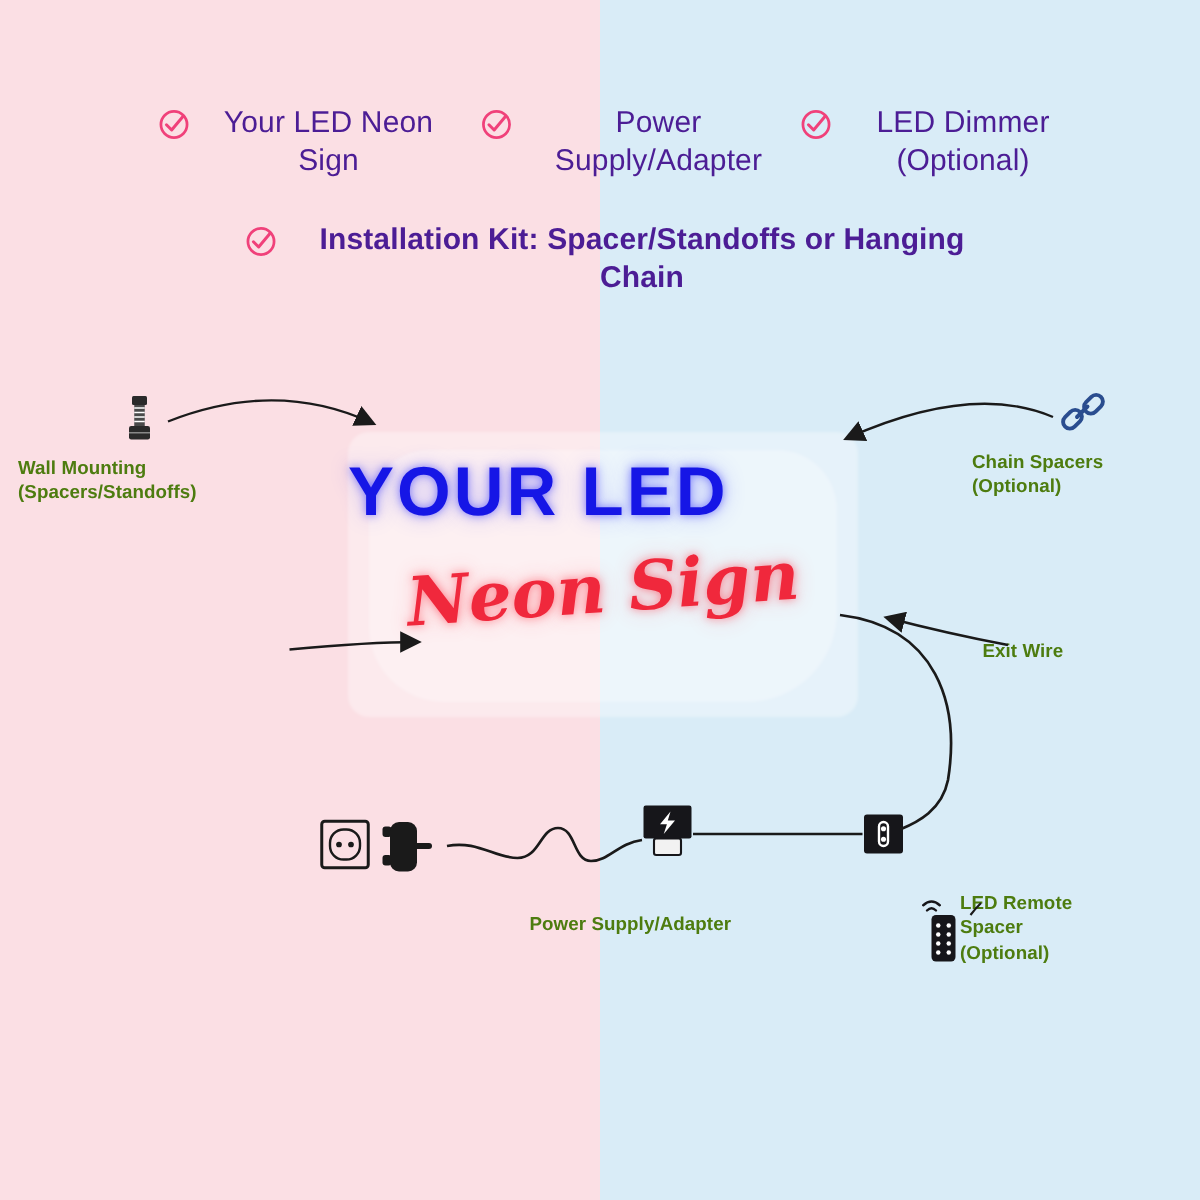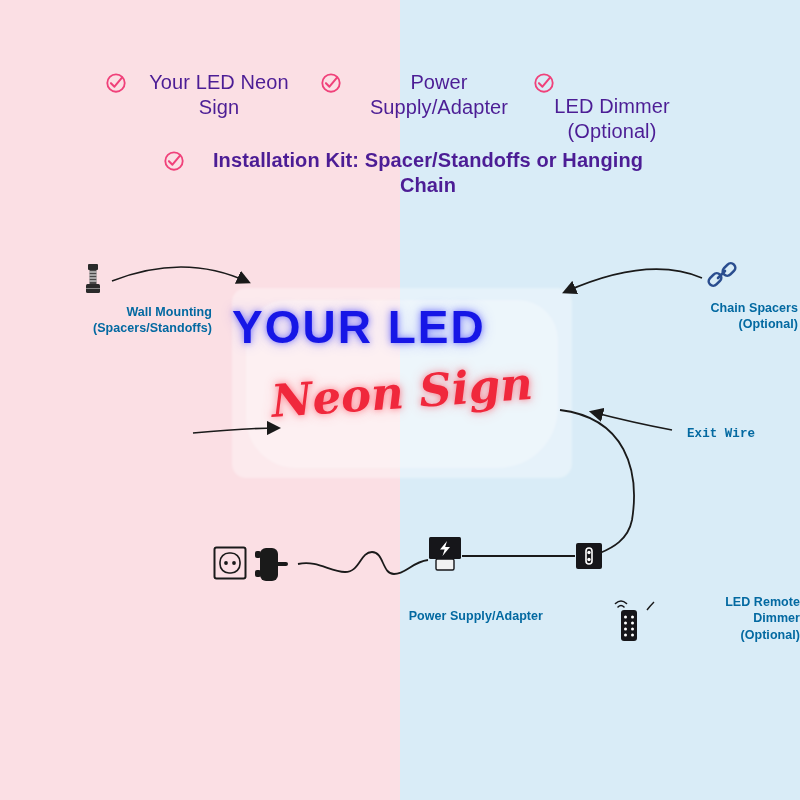--- a/index.html
+++ b/index.html
@@ -42,23 +42,23 @@
     color: #4c1d95;
     line-height: 1.25;
     text-align: center;
     letter-spacing: .1px;
   }
 
   
   .anno {
     position: absolute;
     font-size: 12.5px;
-    color: #0369a1;
+    color: #4d7c0f;
     line-height: 1.3;
-    text-align: right;
+    text-align: left;
     letter-spacing: .05px;
     white-space: pre-line;
     font-weight: 600;
   }
 
   
   .neon-wrap {
     position: absolute;
     left: 232px;
     top: 288px;
@@ -139,21 +139,21 @@
     <span class="check-icon">
       <svg viewBox="0 0 24 24" width="22" height="22">
         <circle cx="12" cy="12" r="9.5" fill="none" stroke="#f0417a" stroke-width="2"></circle>
         <path d="M6.5 12.2 L10.3 16 L18.5 6.2" fill="none" stroke="#f0417a" stroke-width="2.2" stroke-linecap="round" stroke-linejoin="round"></path>
       </svg>
     </span>
     <span class="check-label" style="width:178px;">Power
 Supply/Adapter</span>
   </div>
 
-  <div class="check-row" style="left:533px; top:70px; width:190px;flex-direction:column;">
+  <div class="check-row" style="left:533px; top:70px; width:190px;">
     <span class="check-icon">
       <svg viewBox="0 0 24 24" width="22" height="22">
         <circle cx="12" cy="12" r="9.5" fill="none" stroke="#f0417a" stroke-width="2"></circle>
         <path d="M6.5 12.2 L10.3 16 L18.5 6.2" fill="none" stroke="#f0417a" stroke-width="2.2" stroke-linecap="round" stroke-linejoin="round"></path>
       </svg>
     </span>
     <span class="check-label" style="width:158px;">LED Dimmer
 (Optional)</span>
   </div>
 
@@ -241,24 +241,24 @@
       <circle cx="21.5" cy="29" r="1.5" fill="#fff"></circle>
       <circle cx="14.5" cy="35" r="1.5" fill="#fff"></circle>
       <circle cx="21.5" cy="35" r="1.5" fill="#fff"></circle>
     </svg>
   </div>
 
   <div class="anno" style="left:12px;  top:304px; width:200px;">Wall Mounting
 (Spacers/Standoffs)</div>
   <div class="anno" style="left:648px; top:300px; width:150px;">Chain Spacers
 (Optional)</div>
-  <div class="anno" style="left:655px; top:426px; width:100px;font-family:Liberation Mono, monospace;">Exit Wire</div>
+  <div class="anno" style="left:655px; top:426px; width:100px;">Exit Wire</div>
   <div class="anno" style="left:353px; top:608px; width:190px;">Power Supply/Adapter</div>
   <div class="anno" style="left:640px; top:594px; width:160px;">LED Remote
-Dimmer
+Spacer
 (Optional)</div>
 
   <svg id="overlay" viewBox="0 0 800 800">
     <defs>
       <marker id="arr" markerWidth="9" markerHeight="9" refX="7" refY="4.5" orient="auto">
         <path d="M0 0 L9 4.5 L0 9 Z" fill="#1a1a1a"></path>
       </marker>
     </defs>
 
     <path d="M112 281 C 160 262, 205 262, 248 282" fill="none" stroke="#1a1a1a" stroke-width="1.6" marker-end="url(#arr)"></path>

